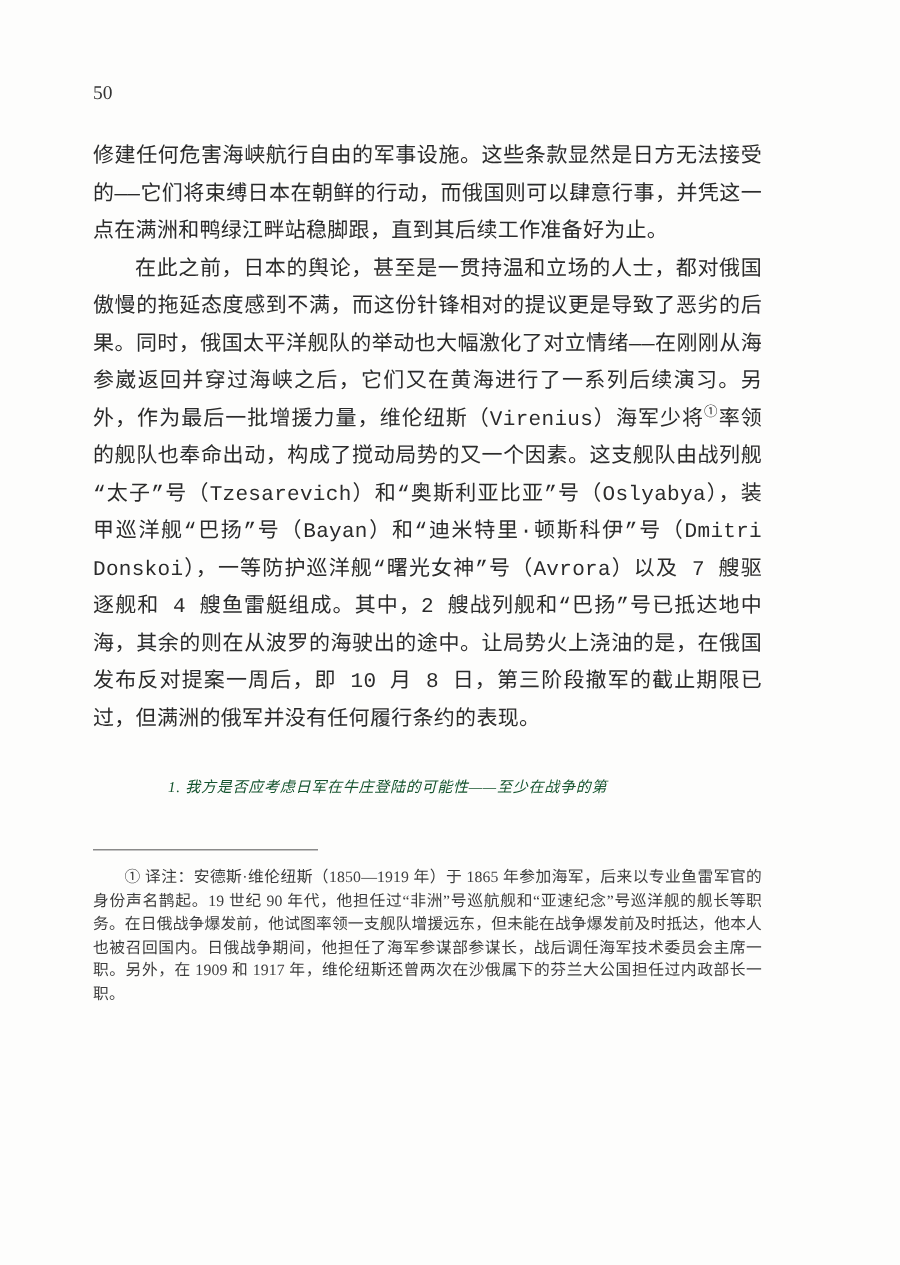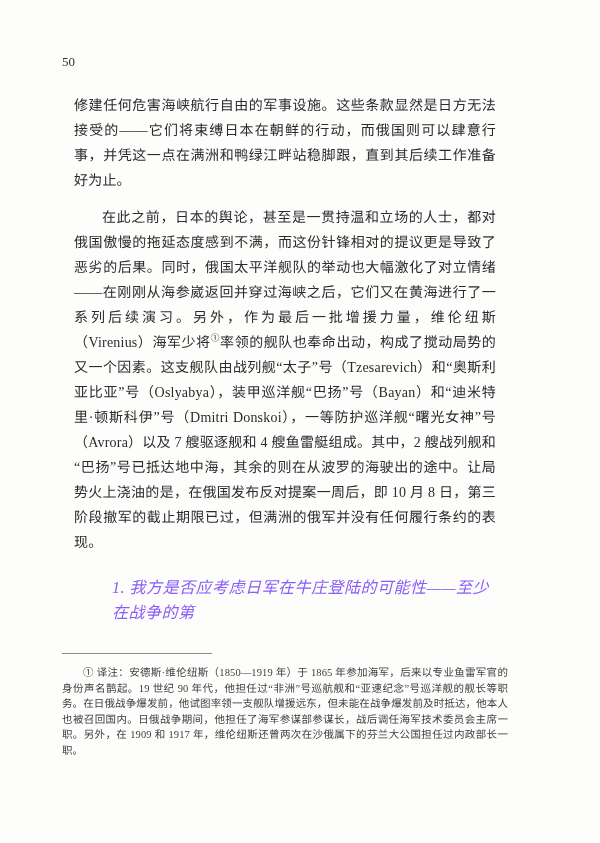--- a/index.html
+++ b/index.html
@@ -18,43 +18,44 @@
   }
 
   .page-number {
     font-size: 13px;
     line-height: 15px;
     margin-bottom: 24px;
     color: #333333;
   }
 
   .body-text p {
-    margin: 12px;
+    margin: 0;
     font-size: 14px;
     line-height: 25px;
     text-align: justify;
     letter-spacing: 0.2px;
+    font-family: Liberation Mono, monospace;
   }
   .body-text p.indent { text-indent: 2em; }
 
   .body-text sup, .quote sup {
     font-size: 9px;
     line-height: 0;
     vertical-align: super;
   }
 
   .quote {
     margin-top: 20px;
     padding-left: 50px;
     padding-right: 10px;
-    font-size: 16px;
+    font-size: 10px;
     line-height: 25px;
     font-style: italic;
     letter-spacing: 0.5px;
-    color: #8b5cf6;
+    color: #14532d;
   }
 
   .fn-rule {
     margin-top: 28px;
     width: 150px;
     height: 0;
     border-top: 1px solid #8a8a8a;
   }
 
   .footnote {

